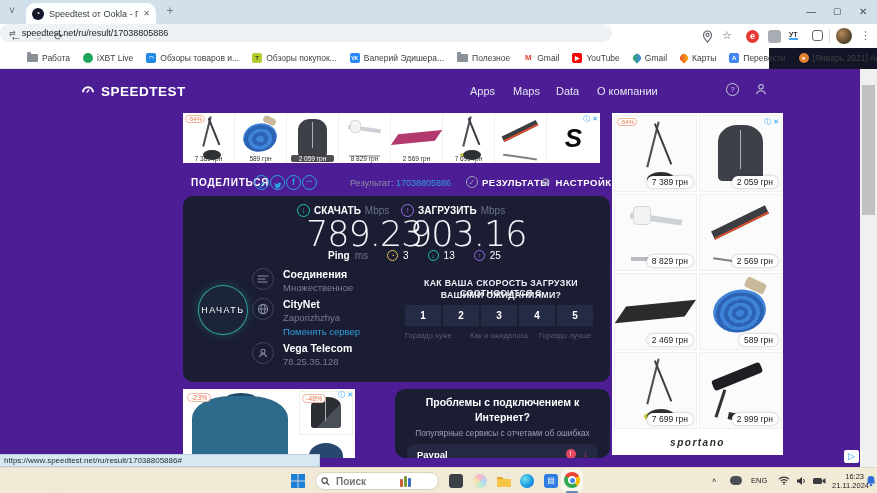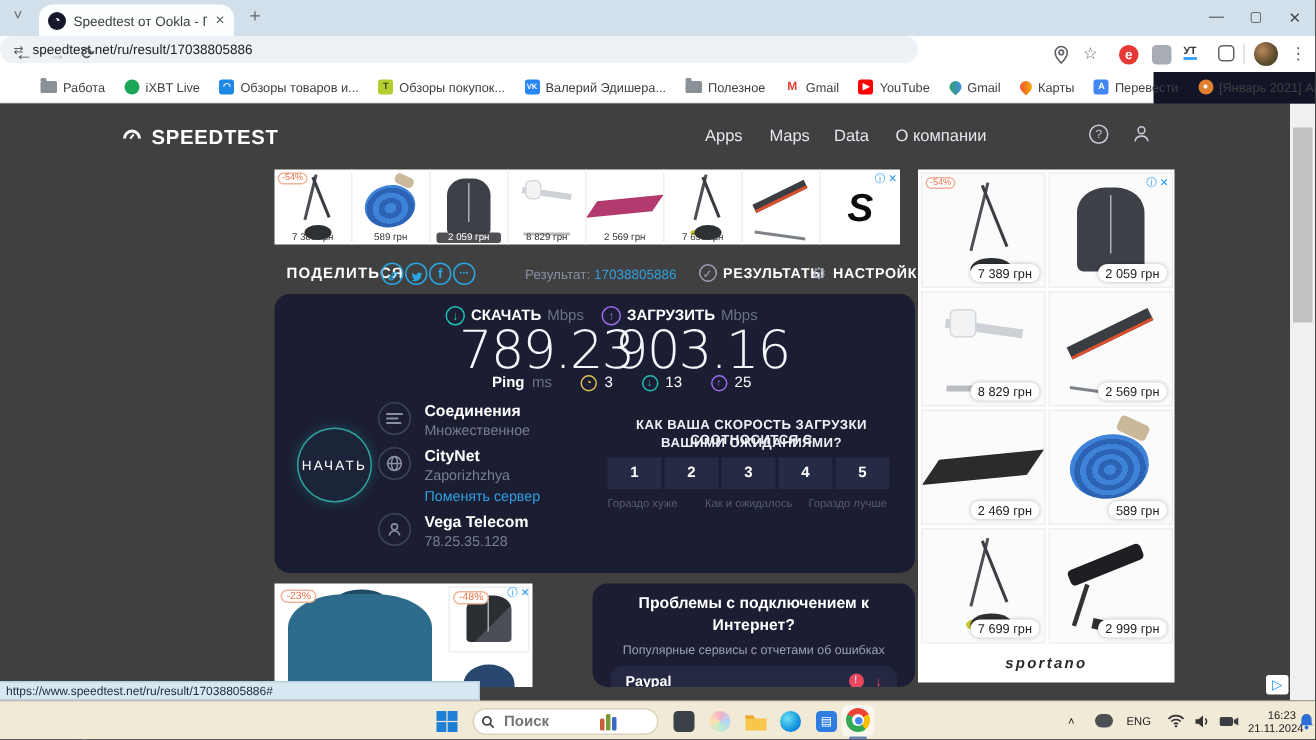--- a/index.html
+++ b/index.html
@@ -30,21 +30,21 @@
   .folder:before{content:"";position:absolute;left:0;top:-2px;width:4px;height:2px;background:#8a9097;border-radius:1px 1px 0 0;}
   .vdiv{width:1px;height:13px;background:#d5d5d5;margin-right:10px;}
   .appgrid{width:11px;height:11px;margin-right:9px;background:
     linear-gradient(#5f6368,#5f6368) 0 0/4px 4px no-repeat,
     linear-gradient(#5f6368,#5f6368) 7px 0/4px 4px no-repeat,
     linear-gradient(#5f6368,#5f6368) 0 7px/4px 4px no-repeat,
     linear-gradient(#5f6368,#5f6368) 7px 7px/4px 4px no-repeat;}
   .pin{width:8px;height:8px;border-radius:50% 50% 50% 0;transform:rotate(-45deg);}
 
   
-  .content{left:0;top:69px;width:877px;height:398px;background:#404040;overflow:hidden;}
+  .content{left:0;top:69px;width:877px;height:398px;background:#4c1d95;overflow:hidden;}
   .logo{left:80px;top:14px;display:flex;align-items:center;gap:5px;color:#fff;font-weight:bold;font-size:13.5px;letter-spacing:.5px;}
   .nav-item{top:16px;font-size:11px;color:#e3e6ef;}
   .hicon{top:14px;width:13px;height:13px;border:1px solid #c6cbd8;border-radius:50%;color:#c6cbd8;font-size:8px;line-height:12px;text-align:center;}
 
   .ad-top{left:183px;top:44px;width:417px;height:50px;background:#fff;display:flex;}
   .atile{flex:0 0 52px;height:50px;border-right:1px solid #f0f0f0;position:relative;overflow:hidden;}
   .aprice{position:absolute;bottom:1px;left:0;right:0;text-align:center;font-size:6.5px;color:#333;}
   .aprice.dark{left:4px;right:4px;background:rgba(55,55,60,.88);color:#fff;border-radius:2px;}
   .abadge{position:absolute;top:2px;left:2px;font-size:6px;color:#e8734a;border:1px solid #f0b49a;background:#fff;border-radius:5px;padding:0 2px;z-index:3;}
   .brandcell{flex:1;display:flex;align-items:center;justify-content:center;position:relative;}

